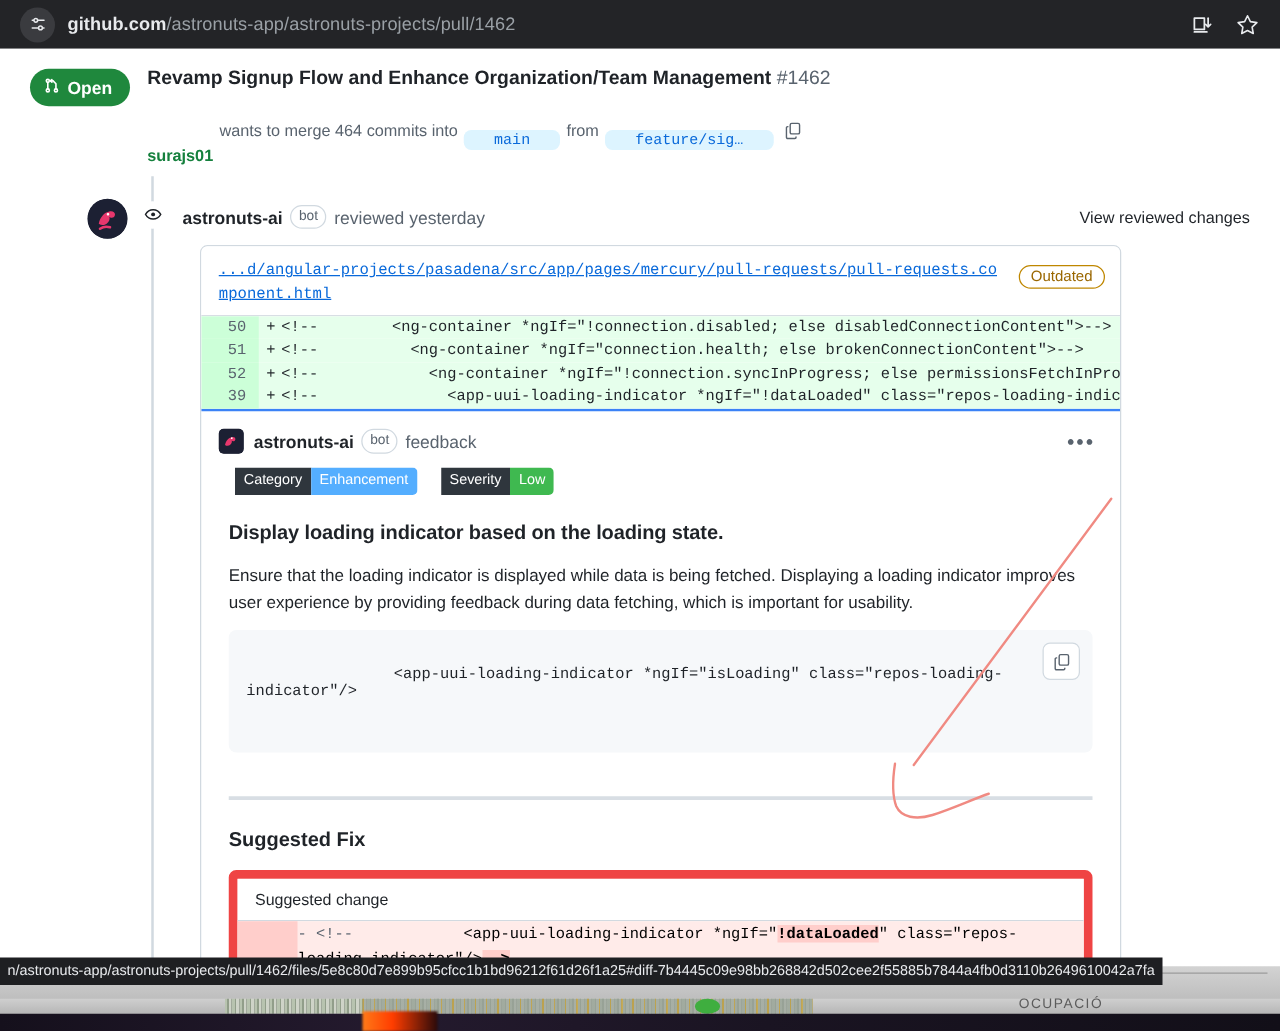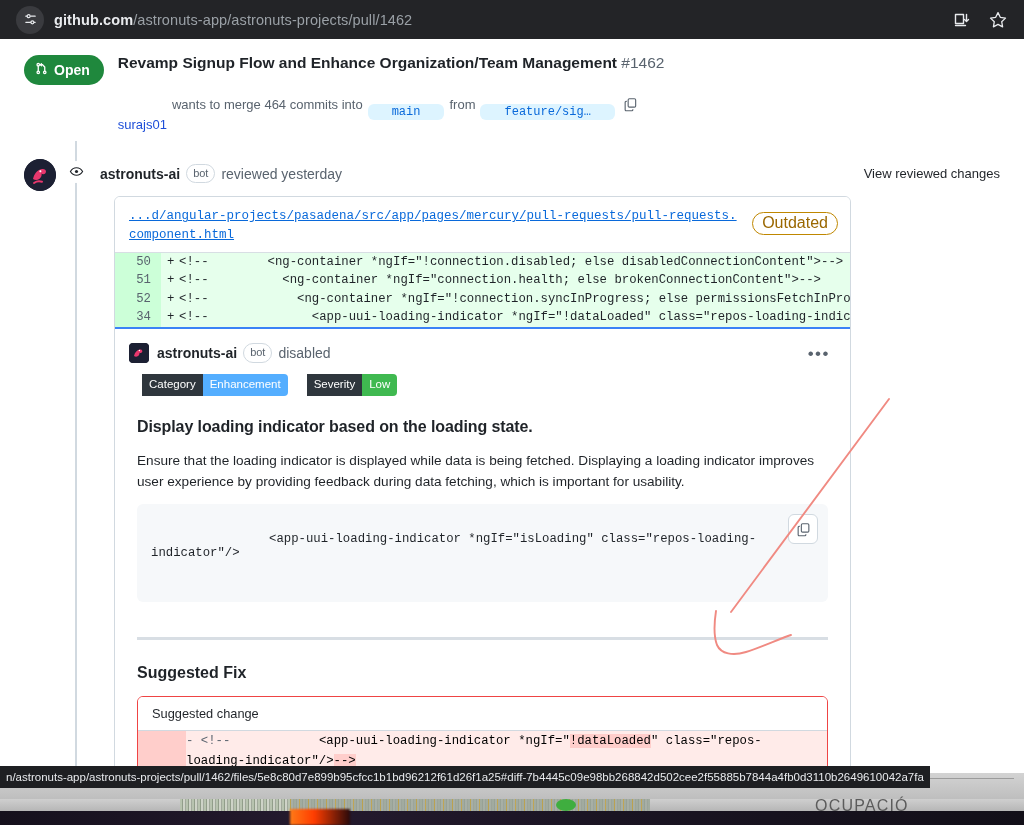--- a/index.html
+++ b/index.html
@@ -51,31 +51,31 @@
     padding:7px 14px 7px 11px; font-size:14px; font-weight:600;
     display:inline-flex; align-items:center; gap:6px; flex:0 0 auto;
     margin-top:2px;
   }
   #pr-title-line { font-size:15.5px; color:#1f2328; font-weight:700; line-height:1.35; }
   #pr-number { color:#59636e; font-weight:400; }
   #pr-sub {
     margin-top:3px; font-size:13px; color:#59636e;
     display:flex; align-items:center; gap:5px; flex-wrap:wrap;
   }
-  #pr-sub .author { color:#1d4ed8; font-weight:400;margin-top:40px; }
+  #pr-sub .author { color:#15803d; font-weight:700;margin-top:40px; }
   .branch-chip {
     background:#ddf4ff; color:#0969da; border-radius:6px;
     padding:1px 24px; font-family:"Liberation Mono", monospace; font-size:12px;
     max-width:135px; overflow:hidden; text-overflow:ellipsis; white-space:nowrap;
     display:inline-block; vertical-align:middle;margin-top:16px;
   }
   #copy-branch { display:inline-flex; margin-left:3px; color:#59636e; }
 
   
-  #timeline { padding:10px 0 0 0; position:relative; }
+  #timeline { padding:10px 0 0 0; position:relative;margin-left:46px; }
   #timeline-row { display:flex; align-items:flex-start; padding:0 20px 0 24px; }
   #avatar {
     width:32px; height:32px; border-radius:50%; flex:0 0 auto;
     background:#1c2033; position:relative; overflow:hidden; margin-top:4px;
   }
   #avatar svg { position:absolute; inset:0; }
   #rail-col {
     width:40px; flex:0 0 auto; display:flex; flex-direction:column;
     align-items:center; position:relative; align-self:stretch;
   }
@@ -113,21 +113,21 @@
     display:flex; align-items:flex-start; gap:10px;
     padding:10px 12px 8px 14px; background:#fff;
   }
   #file-path {
     font-family:"Liberation Mono", monospace; font-size:12.5px;
     color:#0969da; text-decoration:underline; line-height:1.45;
     flex:1; word-break:break-all;
   }
   #outdated-badge {
     flex:0 0 auto; border:1px solid #bf8700; color:#9a6700;
-    border-radius:2em; font-size:16px; padding:1px 9px 2px;
+    border-radius:2em; font-size:12px; padding:1px 9px 2px;
     margin-top:5px; background:#fff;
   }
 
   
   #diff { border-top:1px solid #d8dee4; border-bottom:2px solid #3b82f6; overflow:hidden; }
   .diff-row {
     display:flex; background:#e6ffec; font-family:"Liberation Mono", monospace;
     font-size:12.3px; line-height:18.5px; white-space:pre; color:#1f2328;
   }
   .diff-num {
@@ -178,34 +178,34 @@
     border:1px solid #d1d9e0; border-radius:6px; background:#fff;
     display:flex; align-items:center; justify-content:center; color:#59636e;
   }
   #hr { height:3px; background:#d8dee4; margin:35px 4px 0 4px; border:0; }
   #suggested-fix-h {
     font-size:16px; font-weight:700; color:#1f2328; margin:24px 4px 0 4px;
   }
 
   
   #suggestion-box {
-    margin:14px 4px 0 4px; border:1px solid #ef4444; border-radius:6px;
+    margin:14px 4px 0 4px; border:7px solid #ef4444; border-radius:6px;
     overflow:hidden; background:#fff;
   }
   #suggestion-head {
     padding:9px 14px; font-size:12.8px; color:#1f2328;
     border-bottom:1px solid #d1d9e0; background:#fff;
   }
   .sug-row { display:flex; font-family:"Liberation Mono", monospace;
              font-size:12.3px; line-height:20px; }
   .sug-gutter { width:48px; flex:0 0 auto; }
   .sug-text { flex:1; padding-right:10px; white-space:pre-wrap; word-break:break-word; }
   .row-del { background:#ffebe9; } .row-del .sug-gutter { background:#ffcecb; }
   .row-add { background:#e6ffec; } .row-add .sug-gutter { background:#ccffd8; }
-  .mark-del { background:#ffcecb; }
+  .mark-del { background:#ffcecb;font-weight:bold; }
   .mark-add { background:#abf2bc; }
   .tok-tag { color:#0550ae; }
   .tok-attr { color:#0550ae; }
   .tok-str { color:#0a3069; }
   .tok-cmt { color:#59636e; }
 
   
   #annotation { position:absolute; inset:0; pointer-events:none; }
 
   
@@ -235,21 +235,21 @@
   #desk-bars2 {
     position:absolute; top:26px; left:290px; width:360px; height:12px;
     background:repeating-linear-gradient(90deg,#c9a33c 0 1px,#9aa39a 1px 9px);
     opacity:.75;
   }
   #desk-green {
     position:absolute; top:26px; left:556px; width:20px; height:12px;
     background:#3fae3f; border-radius:50%;
   }
   #desk-label {
-    position:absolute; top:24px; left:815px; font-size:16px; color:#5c5c5c;
+    position:absolute; top:24px; left:815px; font-size:11px; color:#5c5c5c;
     letter-spacing:1.2px;
   }
   #desk-dark {
     position:absolute; top:38px; left:0; width:1024px; height:14px;
     background:linear-gradient(90deg,#15101c,#241a2e 30%,#1a1422 60%,#120f18);
   }
   #desk-flame {
     position:absolute; top:36px; left:290px; width:60px; height:16px;
     background:linear-gradient(90deg,#ff7a18,#ff3d00 40%,#2b0a0a);
     filter:blur(1px);
@@ -370,38 +370,38 @@
               <span class="diff-num">51</span>
               <span class="diff-sign">+</span>
               <span class="diff-code">&lt;!--          &lt;ng-container *ngIf="connection.health; else brokenConnectionContent"&gt;--&gt;</span>
             </div>
             <div class="diff-row">
               <span class="diff-num">52</span>
               <span class="diff-sign">+</span>
               <span class="diff-code">&lt;!--            &lt;ng-container *ngIf="!connection.syncInProgress; else permissionsFetchInProgre</span>
             </div>
             <div class="diff-row">
-              <span class="diff-num">34</span>
+              <span class="diff-num">39</span>
               <span class="diff-sign">+</span>
               <span class="diff-code">&lt;!--              &lt;app-uui-loading-indicator *ngIf="!dataLoaded" class="repos-loading-indicato</span>
             </div>
           </div>
 
           <div id="comment-block">
             <div id="comment-head">
               <span id="mini-avatar">
                 <svg viewBox="0 0 20 20">
                   <rect width="20" height="20" rx="4" fill="#1c2033"></rect>
                   <path d="M5 13c.8-3.3 2.7-5.8 5.7-6.4 1.6-.2 2.6.5 2.6 1.7 0 1-.8 1.7-1.7 1.7-.6 0-1-.3-1.2-.6.4 1.4-.3 2.8-1.4 3.6-1.1.8-2.6 1-4 .0z" fill="#e8376d"></path>
                   <circle cx="10.4" cy="7.5" r=".7" fill="#fff"></circle>
                 </svg>
               </span>
               <span class="who">astronuts-ai</span>
               <span class="bot-tag">bot</span>
-              <span class="when">disabled</span>
+              <span class="when">feedback</span>
               <span id="kebab">•••</span>
             </div>
 
             <div id="labels">
               <span class="label-pair">
                 <span class="label-key">Category</span>
                 <span class="label-val" id="lbl0" style="background: rgb(84, 174, 255);">Enhancement</span>
               </span>
               <span class="label-pair">
                 <span class="label-key">Severity</span>

